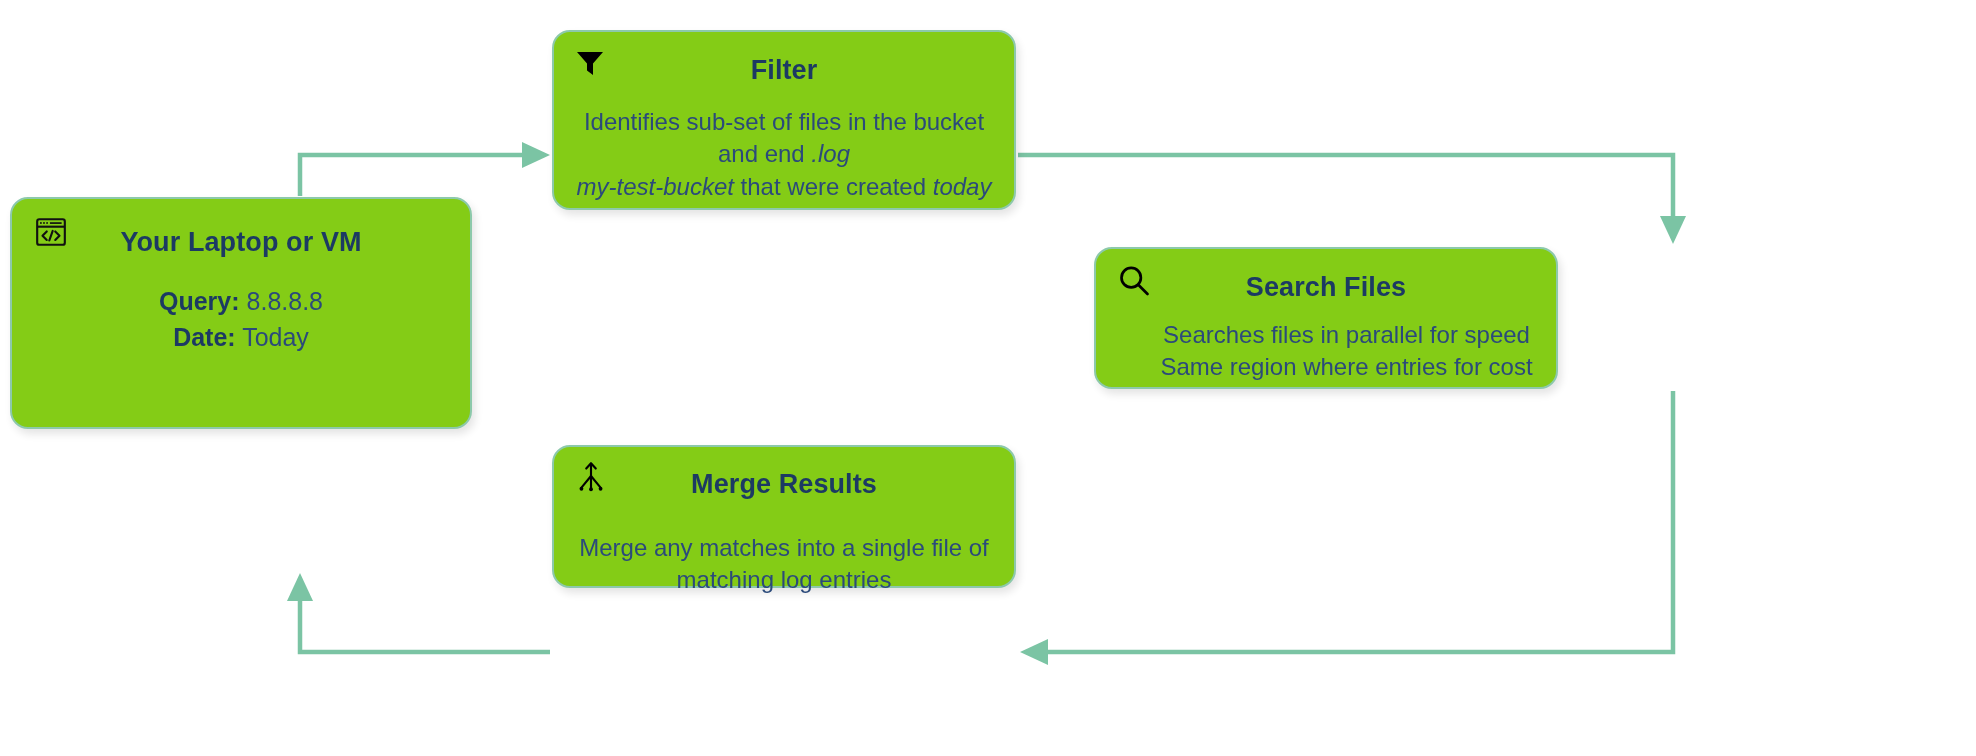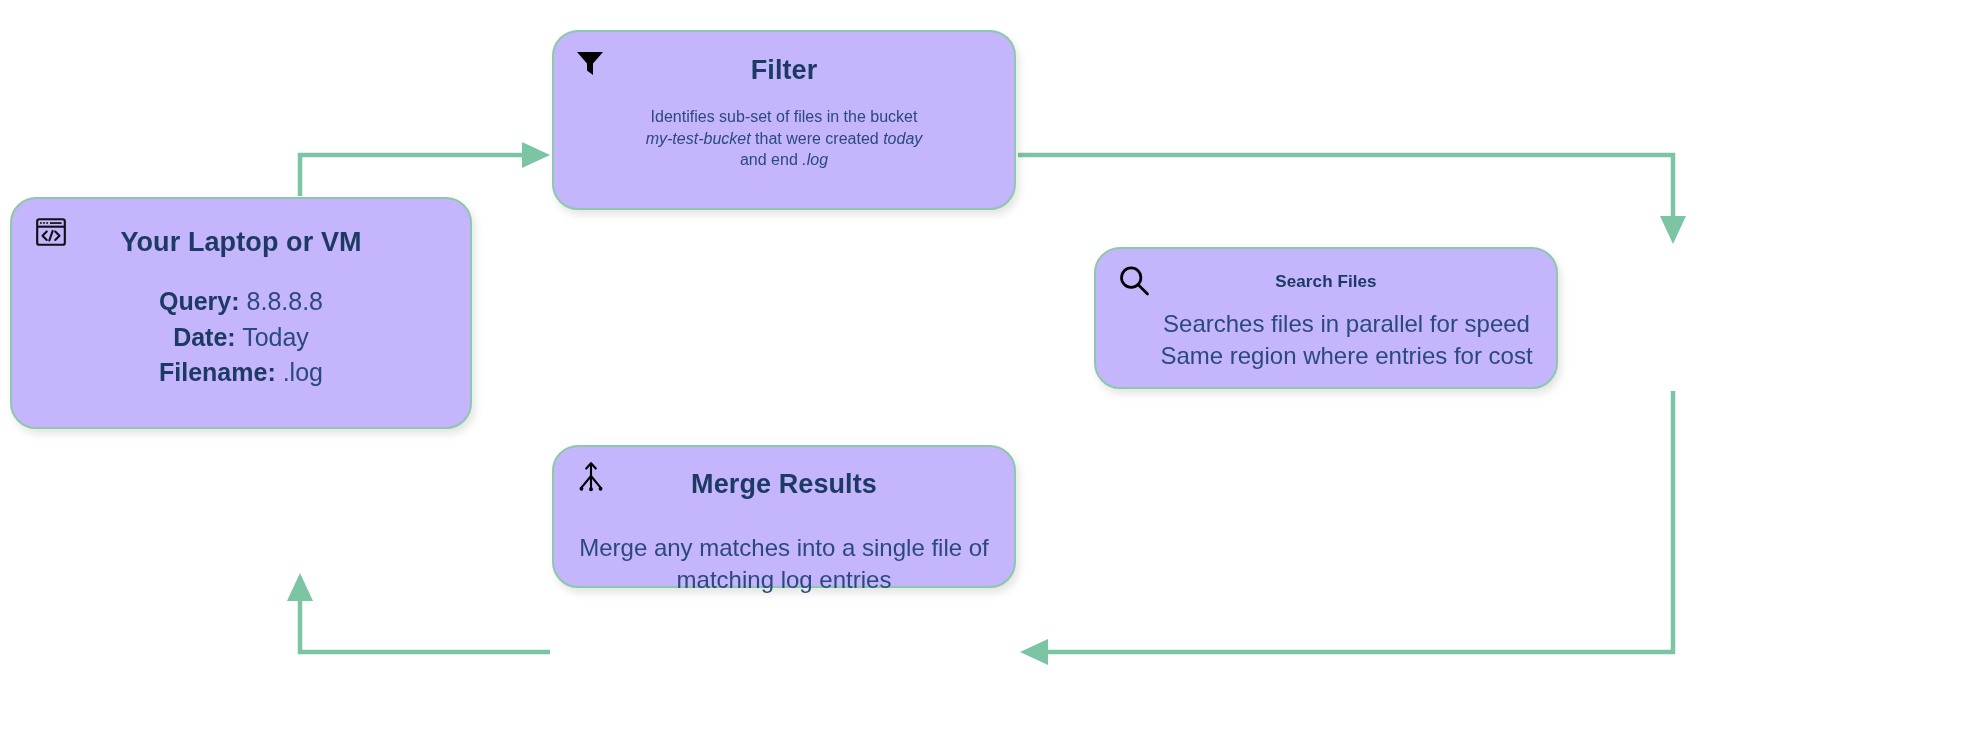--- a/index.html
+++ b/index.html
@@ -11,23 +11,23 @@
   }
   #stage{position:relative;width:1976px;height:756px;}
 
   
   #wires{position:absolute;left:0;top:0;width:1976px;height:756px;}
 
   
   .card{
     position:absolute;
     box-sizing:border-box;
-    background:#c4b5fd;
+    background:#84cc16;
     border:2px solid #8cc9ab;
-    border-radius:26px;
+    border-radius:18px;
     box-shadow:3px 5px 9px rgba(0,0,0,0.11);
     z-index:4;
   }
   .card-icon{
     position:absolute;
     left:22px;top:16px;
     width:34px;height:34px;
     color:#000000;
     display:block;
   }
@@ -49,26 +49,26 @@
 
   
   #card-laptop{left:10px;top:197px;width:462px;height:232px;}
   #card-laptop .card-title{margin-top:28px;font-size:27px;}
   #card-laptop .card-body{margin-top:26px;font-size:25px;line-height:1.42;}
 
   
   #card-filter{left:552px;top:30px;width:464px;height:180px;}
   #card-filter .card-icon{left:20px;top:14px;width:32px;height:32px;}
   #card-filter .card-title{margin-top:23px;font-size:27px;}
-  #card-filter .card-body{margin-top:20px;font-size:16px;line-height:1.35;}
+  #card-filter .card-body{margin-top:20px;font-size:24px;line-height:1.35;}
 
   
   #card-search{left:1094px;top:247px;width:464px;height:142px;}
   #card-search .card-icon{left:20px;top:14px;width:36px;height:36px;}
-  #card-search .card-title{margin-top:23px;font-size:17px;}
+  #card-search .card-title{margin-top:23px;font-size:27px;}
   #card-search .card-body{margin-top:16px;font-size:24px;line-height:1.35;margin-left:41px;}
 
   
   #card-merge{left:552px;top:445px;width:464px;height:143px;}
   #card-merge .card-icon{left:20px;top:12px;width:34px;height:34px;}
   #card-merge .card-title{margin-top:22px;font-size:27px;}
   #card-merge .card-body{margin-top:32px;font-size:24px;line-height:1.35;}
 </style>
 </head>
 <body>
@@ -111,41 +111,37 @@
     <div class="card-title">Your Laptop or VM</div>
     <div class="card-body">
       <div>
         <b>Query:</b>
         <span>8.8.8.8</span>
       </div>
       <div>
         <b>Date:</b>
         <span>Today</span>
       </div>
-      <div>
-        <b>Filename:</b>
-        <span>.log</span>
-      </div>
     </div>
   </div>
 
   <div class="card" id="card-filter">
     <span class="card-icon">
       <svg viewBox="0 0 32 32" xmlns="http://www.w3.org/2000/svg">
         <polygon points="3,6 29,6 19,17.5 19,29 13,24.5 13,17.5" fill="#000"></polygon>
       </svg>
     </span>
     <div class="card-title">Filter</div>
     <div class="card-body">
       <div>Identifies sub-set of files in the bucket</div>
       <div>
-        <i>my-test-bucket</i><span> that were created </span><i>today</i>
+        <span>and end </span><i>.log</i>
       </div>
       <div>
-        <span>and end </span><i>.log</i>
+        <i>my-test-bucket</i><span> that were created </span><i>today</i>
       </div>
     </div>
   </div>
 
   <div class="card" id="card-search">
     <span class="card-icon">
       <svg viewBox="0 0 32 32" xmlns="http://www.w3.org/2000/svg">
         <circle cx="13.5" cy="13" r="8.6" fill="none" stroke="#000" stroke-width="2.4"></circle>
         <line x1="19.8" y1="19.4" x2="28" y2="27.6" stroke="#000" stroke-width="2.4" stroke-linecap="round"></line>
       </svg>

